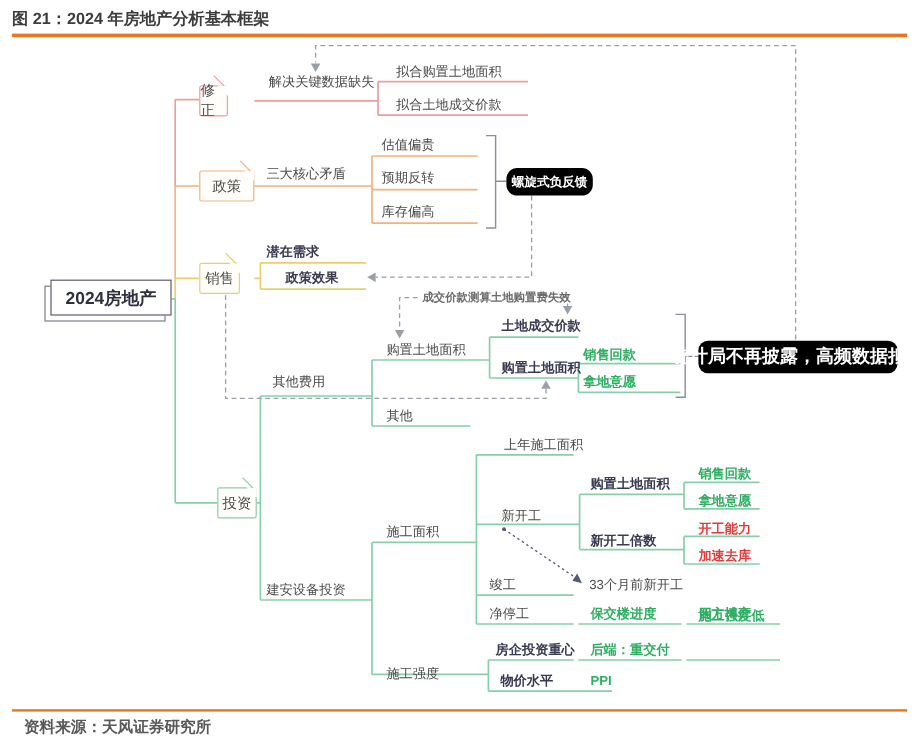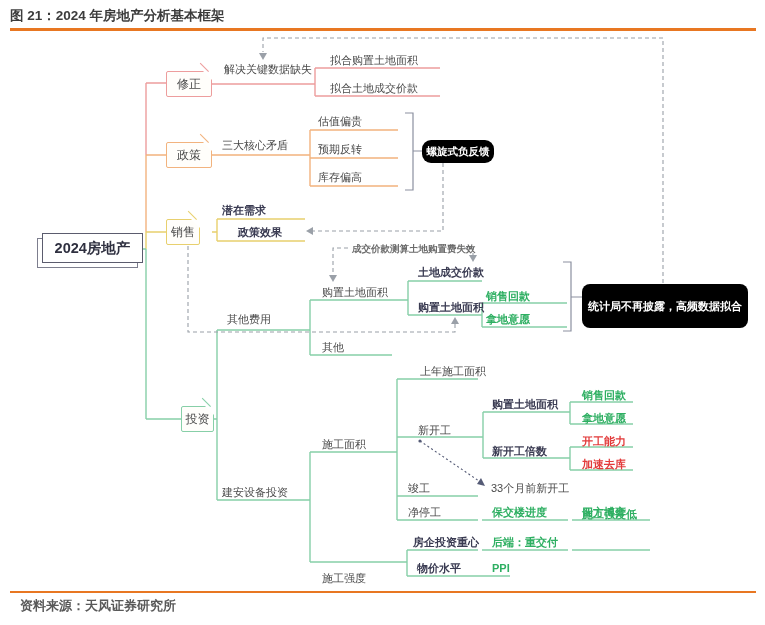--- a/index.html
+++ b/index.html
@@ -37,21 +37,21 @@
   }
   .rootshadow{
     position:absolute;left:37px;top:238px;width:101px;height:30px;
     border:1.4px solid #7d7e8e;background:#fff;z-index:1;box-sizing:border-box;
   }
   .darkbox{
     position:absolute;background:#000000;color:#fff;display:flex;align-items:center;justify-content:center;
     font-weight:bold;white-space:nowrap;box-sizing:border-box;z-index:3;
   }
   .spiral{left:422px;top:140px;width:72px;height:23px;border-radius:9px;font-size:10.5px;}
-  .stats{left:582px;top:284px;width:166px;height:44px;border-radius:8px;font-size:11px;}
+  .stats{left:582px;top:284px;width:166px;height:27px;border-radius:8px;font-size:15px;}
 </style>
 </head>
 <body>
 
 <div id="stage">
 
   <div class="title">图 21：2024 年房地产分析基本框架</div>
   <div class="rule" style="left:10px;top:28px;width:746px;height:2.5px;"></div>
   <div class="rule" style="left:10px;top:591px;width:746px;height:1.5px;"></div>
   <div class="source">资料来源：天风证券研究所</div>
@@ -109,21 +109,21 @@
     <g stroke="#555B76" stroke-width="1.1" stroke-dasharray="2 2.5" fill="none">
       <path d="M420,441 L479,481"></path>
     </g>
     <circle cx="420" cy="441" r="1.6" fill="#555B76"></circle>
     <polygon points="485,486 477,484 481,478" fill="#555B76"></polygon>
   </svg>
 
   <div class="rootshadow"></div>
   <div class="rootbox">2024房地产</div>
 
-  <div class="nodebox c-red" style="left:166px;top:71px;width:46px;height:26px;">修正</div>
+  <div class="nodebox c-red" style="left:166px;top:71px;width:24px;height:26px;">修正</div>
   <div class="nodebox c-orange" style="left:166px;top:142px;width:46px;height:26px;">政策</div>
   <div class="nodebox c-yellow" style="left:166px;top:219px;width:34px;height:26px;">销售</div>
   <div class="nodebox c-green" style="left:181px;top:406px;width:33px;height:26px;">投资</div>
 
   <div class="darkbox spiral">螺旋式负反馈</div>
   <div class="darkbox stats">统计局不再披露，高频数据拟合</div>
 
   <div class="lbl" style="left:224px;top:63px;">解决关键数据缺失</div>
   <div class="lbl" style="left:330px;top:54px;">拟合购置土地面积</div>
   <div class="lbl" style="left:330px;top:82px;">拟合土地成交价款</div>
@@ -158,15 +158,15 @@
   <div class="lbl" style="left:408px;top:482px;">竣工</div>
   <div class="lbl" style="left:491px;top:482px;">33个月前新开工</div>
   <div class="lbl" style="left:408px;top:506px;">净停工</div>
   <div class="lbl green" style="left:492px;top:506px;">保交楼进度</div>
   <div class="lbl green" style="left:582px;top:506px;">四方博弈</div>
   <div class="lbl b" style="left:413px;top:536px;">房企投资重心</div>
   <div class="lbl green" style="left:492px;top:536px;">后端：重交付</div>
   <div class="lbl green" style="left:582px;top:508px;">施工强度低</div>
   <div class="lbl b" style="left:417px;top:562px;">物价水平</div>
   <div class="lbl green" style="left:492px;top:562px;">PPI</div>
-  <div class="lbl" style="left:322px;top:572px;">施工强度</div>
+  <div class="lbl" style="left:322px;top:556px;">施工强度</div>
 
 </div>
 
 </body></html>

